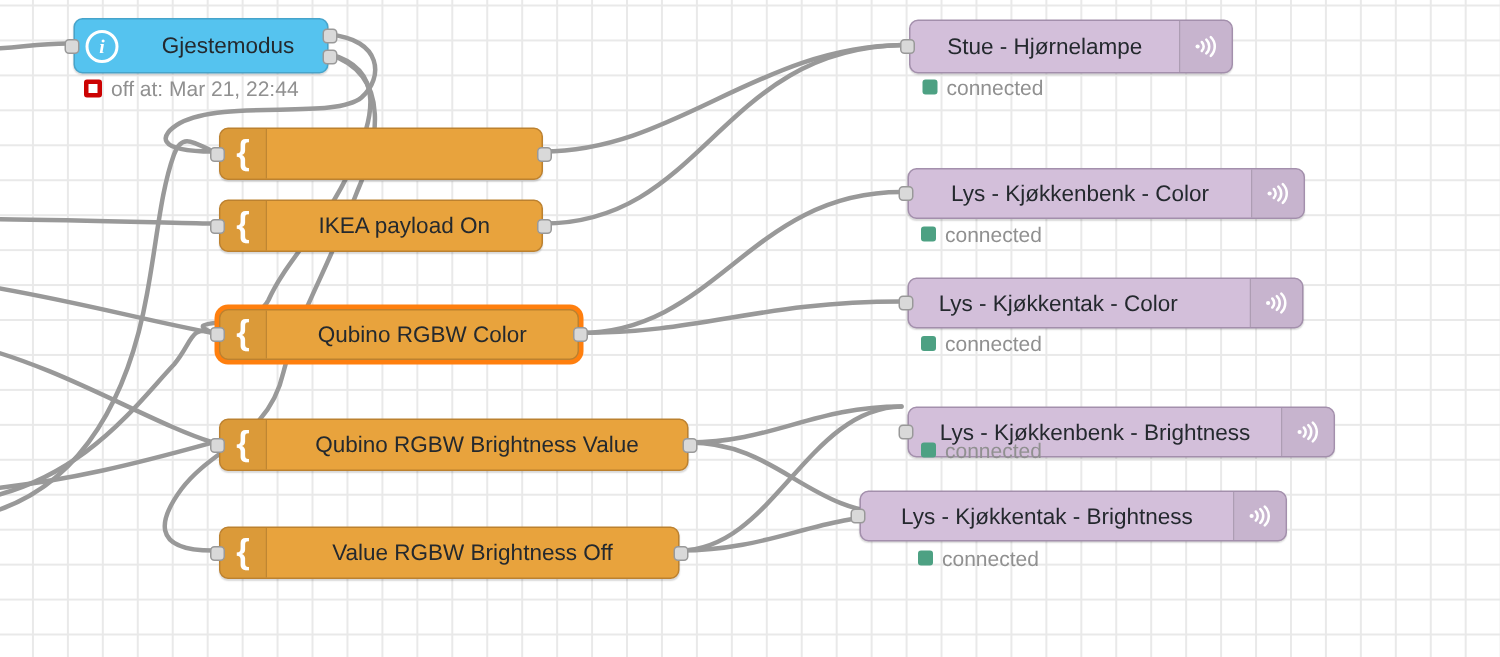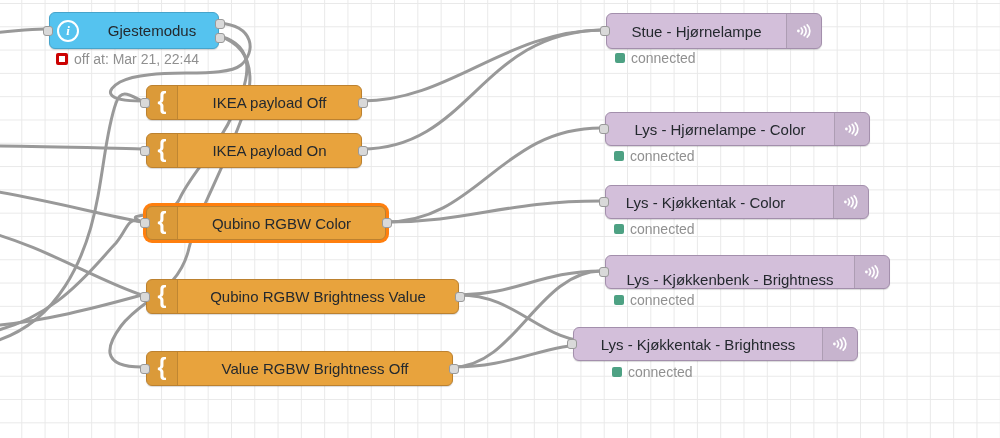--- a/index.html
+++ b/index.html
@@ -96,21 +96,20 @@
   </div>
   <div class="status" style="left:56px;top:51px;">
     <span class="status-ring-red"></span>
     <span>off at: Mar 21, 22:44</span>
   </div>
 
   <div class="node orange" style="left:146px;top:85px;width:214px;height:33px;">
     <span class="iconbox left">
       <span class="brace">{</span>
     </span>
-    <span class="label">IKEA payload Off</span>
     <span class="port in"></span>
     <span class="port out"></span>
   </div>
 
   <div class="node orange" style="left:146px;top:133px;width:214px;height:33px;">
     <span class="iconbox left">
       <span class="brace">{</span>
     </span>
     <span class="label">IKEA payload On</span>
     <span class="port in"></span>
@@ -157,21 +156,21 @@
       </svg>
     </span>
     <span class="port in"></span>
   </div>
   <div class="status" style="left:615px;top:50px;">
     <span class="status-dot-green"></span>
     <span>connected</span>
   </div>
 
   <div class="node purple" style="left:605px;top:112px;width:263px;height:32px;">
-    <span class="label">Lys - Hjørnelampe - Color</span>
+    <span class="label">Lys - Kjøkkenbenk - Color</span>
     <span class="iconbox right">
       <svg class="wave-icon" width="18" height="18" viewBox="0 0 18 18">
         <circle cx="3.4" cy="9" r="1.4" fill="#ffffff"></circle>
         <g fill="none" stroke="#ffffff" stroke-width="1.7" stroke-linecap="round">
           <path d="M6.2 6 a4.2 4.2 0 0 1 0 6"></path>
           <path d="M9.2 4.4 a6.4 6.4 0 0 1 0 9.2"></path>
           <path d="M12.2 2.8 a8.6 8.6 0 0 1 0 12.4"></path>
         </g>
       </svg>
     </span>
@@ -194,21 +193,21 @@
         </g>
       </svg>
     </span>
     <span class="port in"></span>
   </div>
   <div class="status" style="left:614px;top:221px;">
     <span class="status-dot-green"></span>
     <span>connected</span>
   </div>
 
-  <div class="node purple" style="left:605px;top:255px;width:283px;height:32px;align-items:flex-end;">
+  <div class="node purple" style="left:605px;top:271px;width:283px;height:32px;">
     <span class="label">Lys - Kjøkkenbenk - Brightness</span>
     <span class="iconbox right">
       <svg class="wave-icon" width="18" height="18" viewBox="0 0 18 18">
         <circle cx="3.4" cy="9" r="1.4" fill="#ffffff"></circle>
         <g fill="none" stroke="#ffffff" stroke-width="1.7" stroke-linecap="round">
           <path d="M6.2 6 a4.2 4.2 0 0 1 0 6"></path>
           <path d="M9.2 4.4 a6.4 6.4 0 0 1 0 9.2"></path>
           <path d="M12.2 2.8 a8.6 8.6 0 0 1 0 12.4"></path>
         </g>
       </svg>

